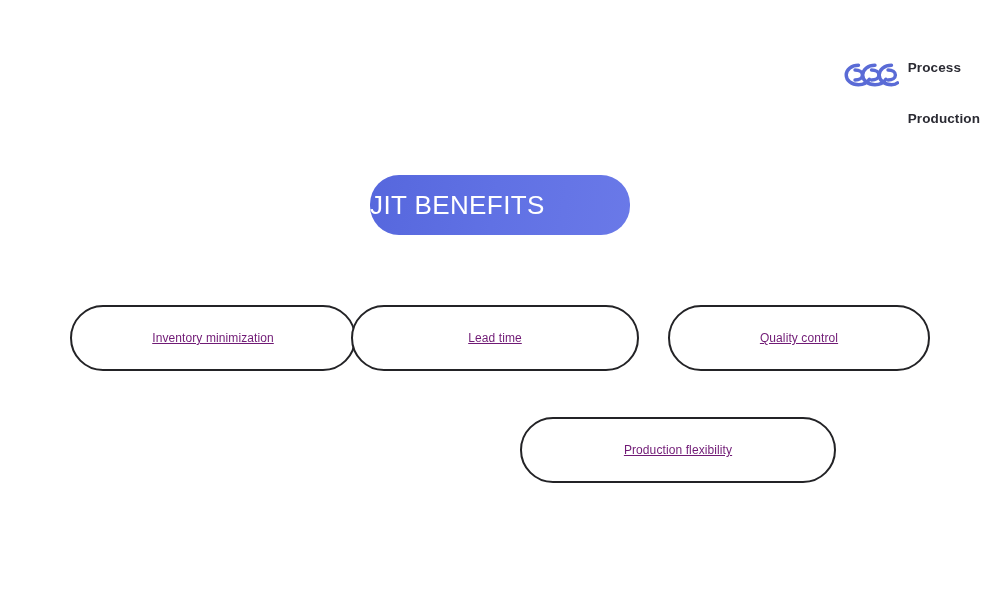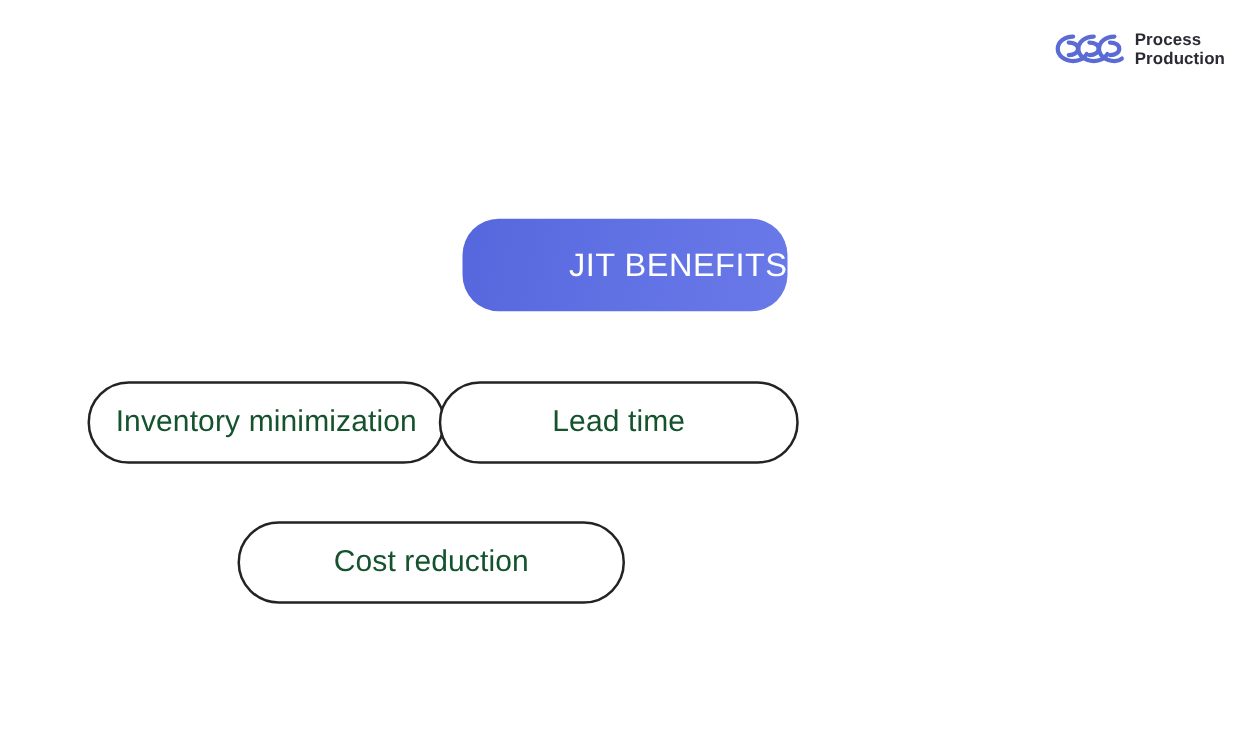--- a/index.html
+++ b/index.html
@@ -41,34 +41,35 @@
     justify-content: center;
     line-height: 1.12;
   }
   .brand-line {
     font-family: "Liberation Sans", sans-serif;
     font-size: 13.5px;
     font-weight: bold;
     color: #2b2b33;
     letter-spacing: 0.1px;
     white-space: nowrap;
+    margin-top: 36px;
   }
 
   
   #title-pill {
     position: absolute;
     left: 370px;
     top: 175px;
     width: 260px;
-    height: 74px;
+    height: 60px;
     border-radius: 29px;
     background: linear-gradient(100deg, #5667dd 0%, #6071e4 48%, #6a79e8 100%);
     display: flex;
     align-items: center;
-    justify-content: flex-end;
+    justify-content: flex-start;
     box-sizing: border-box;
   }
   #title-pill-label {
     font-family: "Liberation Sans", sans-serif;
     font-size: 26px;
     font-weight: 300;
     color: #ffffff;
     letter-spacing: 0.4px;
     white-space: nowrap;
   }
@@ -81,25 +82,26 @@
     border: 2px solid #232326;
     border-radius: 33px;
     background: #ffffff;
     display: flex;
     align-items: center;
     justify-content: center;
     padding: 0 14px;
   }
   .node-label {
     font-family: "Liberation Sans", sans-serif;
-    font-size: 24px;
+    font-size: 12px;
     font-weight: 400;
-    color: #14532d;
+    color: #701a75;
     white-space: nowrap;
     letter-spacing: 0.1px;
+    text-decoration: underline;
   }
 
   
   #node-0 { left: 70px;  top: 305px; width: 286px; }
   #node-1 { left: 351px; top: 305px; width: 288px; }
   #node-2 { left: 668px; top: 305px; width: 262px; }
   
   #node-3 { left: 190px; top: 417px; width: 310px; }
   #node-4 { left: 520px; top: 417px; width: 316px; }
 </style>
@@ -128,17 +130,20 @@
   <div id="title-pill">
     <span id="title-pill-label">JIT BENEFITS</span>
   </div>
 
   <div class="node" id="node-0">
     <span class="node-label">Inventory minimization</span>
   </div>
   <div class="node" id="node-1">
     <span class="node-label">Lead time</span>
   </div>
-  <div class="node" id="node-3">
-    <span class="node-label">Cost reduction</span>
+  <div class="node" id="node-2">
+    <span class="node-label">Quality control</span>
+  </div>
+  <div class="node" id="node-4">
+    <span class="node-label">Production flexibility</span>
   </div>
 
 </div>
 
 </body></html>

